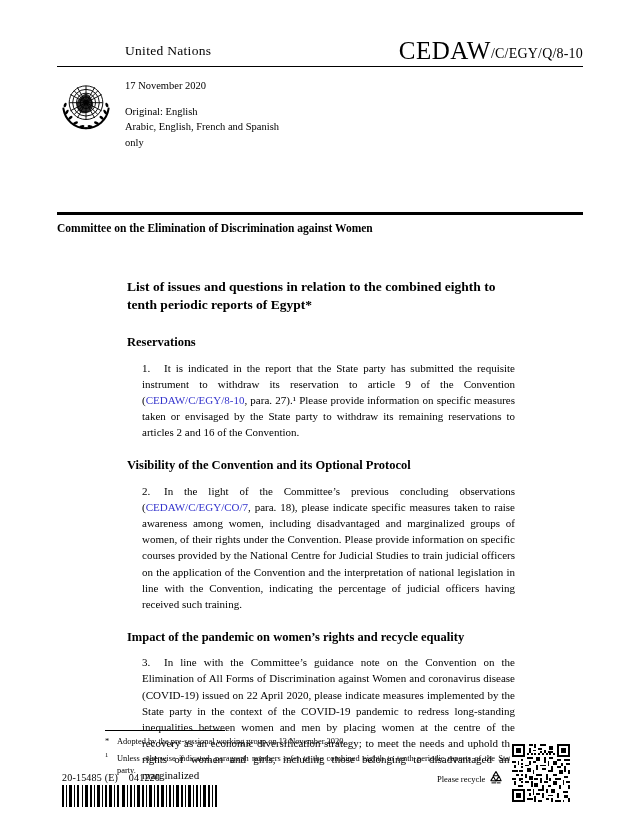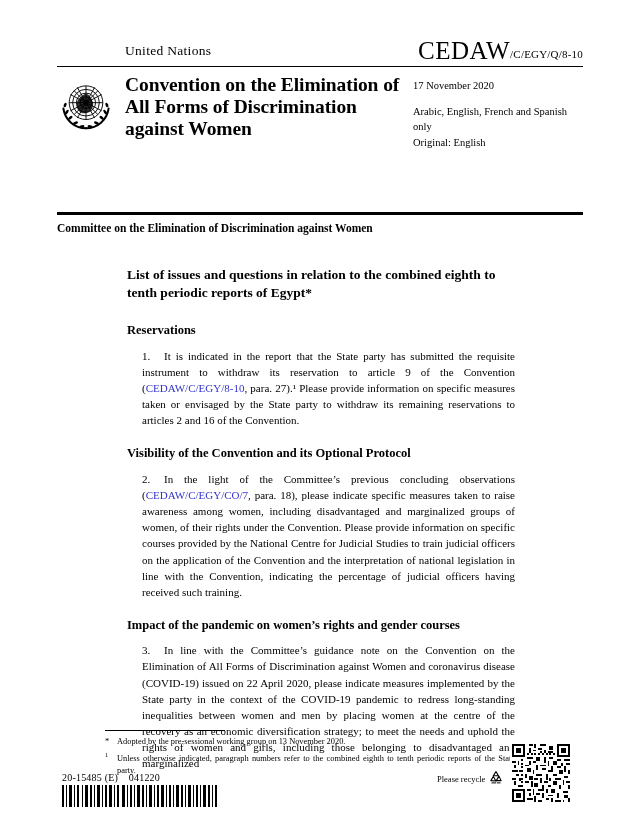--- a/index.html
+++ b/index.html
@@ -45,21 +45,21 @@
   .symbol-line {
     text-align: right;
     white-space: nowrap;
     padding-bottom: 0px;
   }
   .symbol-main {
     font-size: 25px;
     letter-spacing: 0.5px;
   }
   .symbol-sub {
-    font-size: 11px;
+    font-size: 14px;
     letter-spacing: 0.2px;
     position: relative;
     top: -1px;
   }
   .rule-thin {
     border-top: 1.2px solid #000;
     margin-top: 2px;
   }
 
   .masthead-body {
@@ -112,21 +112,21 @@
   .body-col {
     position: absolute;
     left: 127px;
     top: 266px;
     width: 388px;
   }
   h1.list-title {
     font-size: 13.5px;
     font-weight: bold;
     line-height: 1.35;
-    margin: 0 0 20px 0;
+    margin: 12px 0 20px 0;
   }
   h2.section {
     font-size: 12.5px;
     font-weight: bold;
     margin: 0 0 9px 0;
     line-height: 1.3;
   }
   .para {
     font-size: 11px;
     line-height: 1.47;
@@ -250,31 +250,28 @@
             <ellipse cx="43" cy="87" rx="4.4" ry="2.3" transform="rotate(-8 43 87)"></ellipse>
             <ellipse cx="86" cy="50" rx="4.2" ry="2.3" transform="rotate(68 86 50)"></ellipse>
             <ellipse cx="83" cy="62" rx="4.4" ry="2.3" transform="rotate(55 83 62)"></ellipse>
             <ellipse cx="77" cy="72" rx="4.4" ry="2.3" transform="rotate(38 77 72)"></ellipse>
             <ellipse cx="68" cy="81" rx="4.4" ry="2.3" transform="rotate(22 68 81)"></ellipse>
             <ellipse cx="57" cy="87" rx="4.4" ry="2.3" transform="rotate(8 57 87)"></ellipse>
           </g>
         </svg>
       </div>
 
-      <div class="title-col">
-        <div class="doc-title">Convention on the Elimination of All Forms of Discrimination against Women</div>
-      </div>
 
       <div class="meta-col">
         <div class="meta-block">
           <div>17 November 2020</div>
         </div>
         <div class="meta-block">
+          <div>Original: English</div>
           <div>Arabic, English, French and Spanish only</div>
-          <div>Original: English</div>
         </div>
       </div>
 
     </div>
   </div>
 
   <div class="rule-thick"></div>
   <div class="committee">Committee on the Elimination of Discrimination against Women</div>
 
   <div class="body-col">
@@ -284,21 +281,21 @@
     <h2 class="section">Reservations</h2>
     <p class="para">
       <span class="num">1.</span><span>It is indicated in the report that the State party has submitted the requisite instrument to withdraw its reservation to article 9 of the Convention (</span><span class="doclink">CEDAW/C/EGY/8-10</span><span>, para. 27).¹ Please provide information on specific measures taken or envisaged by the State party to withdraw its remaining reservations to articles 2 and 16 of the Convention.</span>
     </p>
 
     <h2 class="section">Visibility of the Convention and its Optional Protocol</h2>
     <p class="para">
       <span class="num">2.</span><span>In the light of the Committee’s previous concluding observations (</span><span class="doclink">CEDAW/C/EGY/CO/7</span><span>, para. 18), please indicate specific measures taken to raise awareness among women, including disadvantaged and marginalized groups of women, of their rights under the Convention. Please provide information on specific courses provided by the National Centre for Judicial Studies to train judicial officers on the application of the Convention and the interpretation of national legislation in line with the Convention, indicating the percentage of judicial officers having received such training.</span>
     </p>
 
-    <h2 class="section">Impact of the pandemic on women’s rights and gender courses</h2>
+    <h2 class="section">Impact of the pandemic on women’s rights and recycle equality</h2>
     <p class="para">
       <span class="num">3.</span><span>In line with the Committee’s guidance note on the Convention on the Elimination of All Forms of Discrimination against Women and coronavirus disease (COVID-19) issued on 22 April 2020, please indicate measures implemented by the State party in the context of the COVID-19 pandemic to redress long-standing inequalities between women and men by placing women at the centre of the recovery as an economic diversification strategy; to meet the needs and uphold the rights of women and girls, including those belonging to disadvantaged and marginalized</span>
     </p>
 
   </div>
 
   <div class="footnotes">
     <div class="fn-rule"></div>
     <p class="fn">
       <span class="mark">*</span><span>Adopted by the pre-sessional working group on 13 November 2020.</span>

